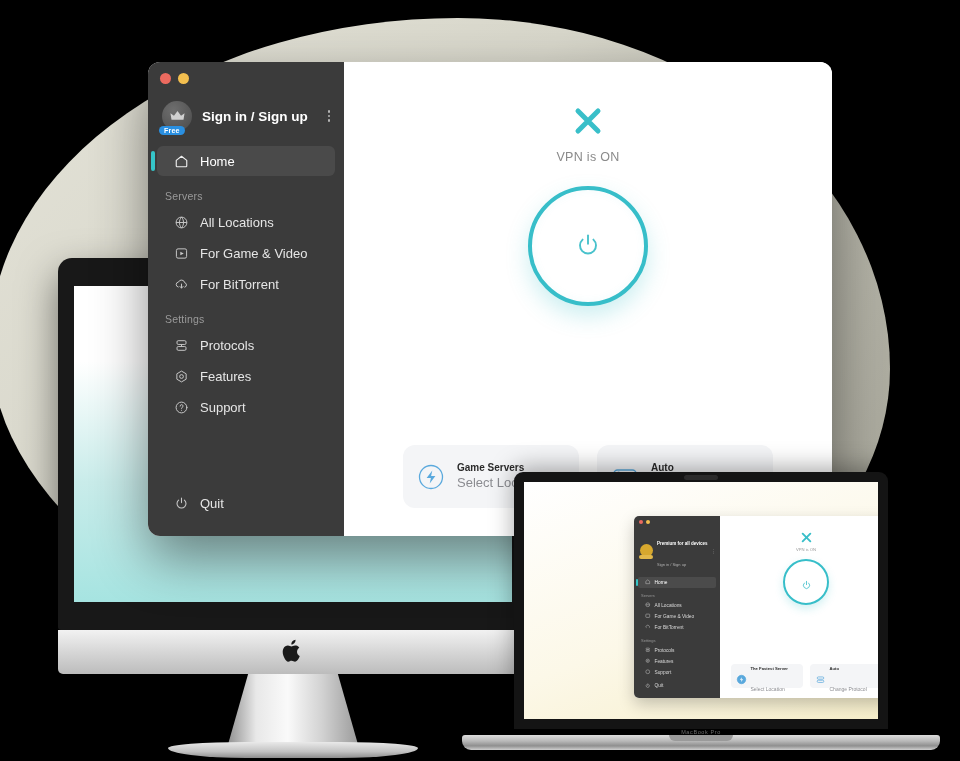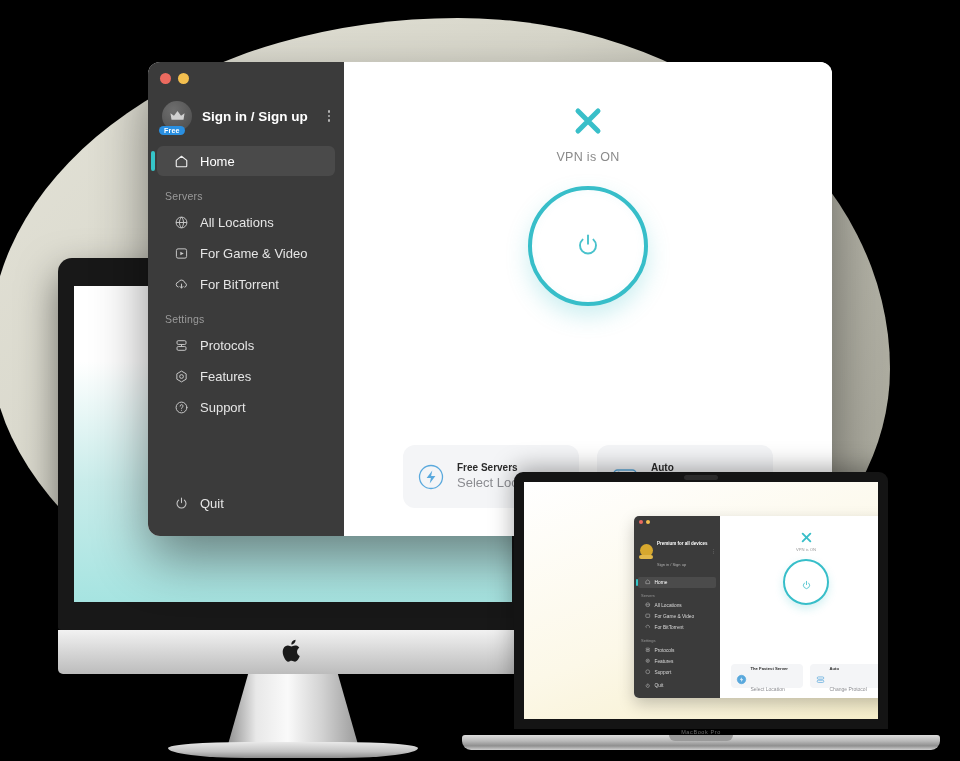--- a/index.html
+++ b/index.html
@@ -368,21 +368,21 @@
     <div class="cards">
 
       <div class="card">
         <span class="card-ico">
           <svg viewBox="0 0 30 30" fill="none" stroke="currentColor" stroke-width="1.3">
             <circle cx="15" cy="15" r="11.5"></circle>
             <path d="M16.3 8.6 10.6 16h4.3l-1.2 5.6L19.4 14h-4.3z" fill="currentColor" stroke="none"></path>
           </svg>
         </span>
         <span class="card-txt">
-          <span class="card-title">Free Servers</span>
+          <span class="card-title">Game Servers</span>
           <span class="card-sub">
             <span>Select Location</span>
             <span class="chev">›</span>
           </span>
         </span>
       </div>
 
       <div class="card">
         <span class="card-ico">
           <svg viewBox="0 0 30 30" fill="none" stroke="currentColor" stroke-width="1.3">

